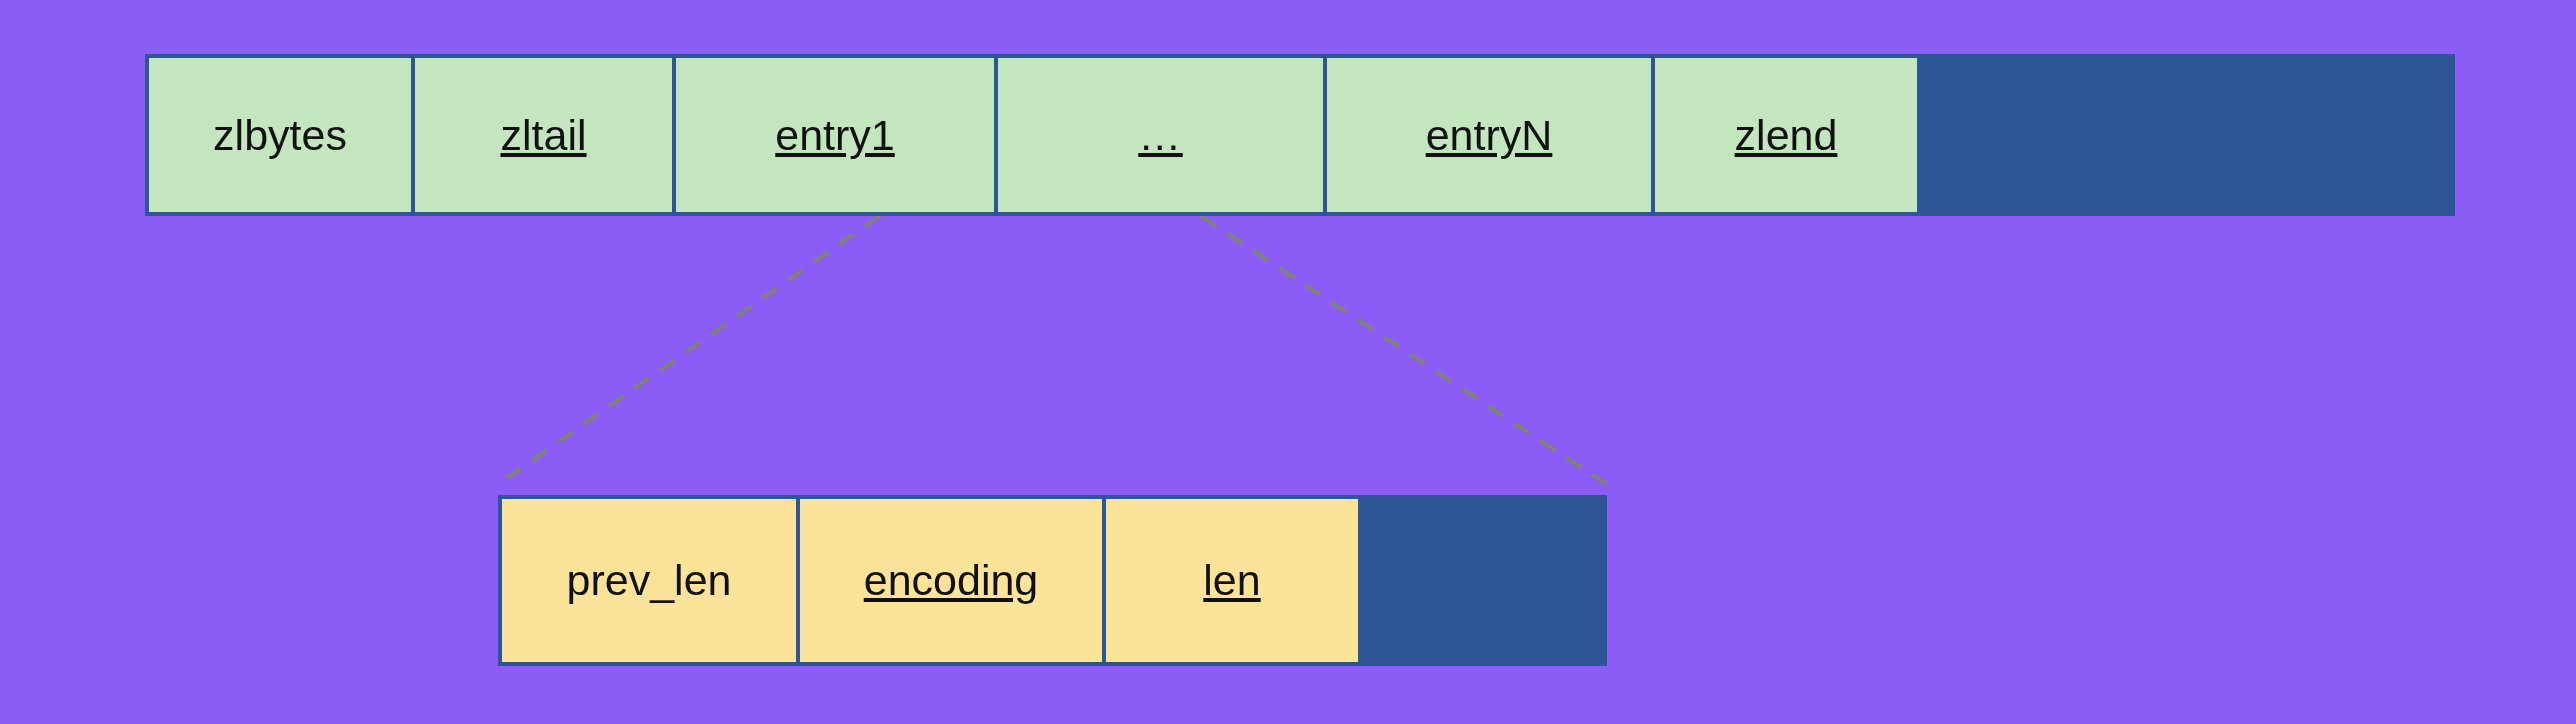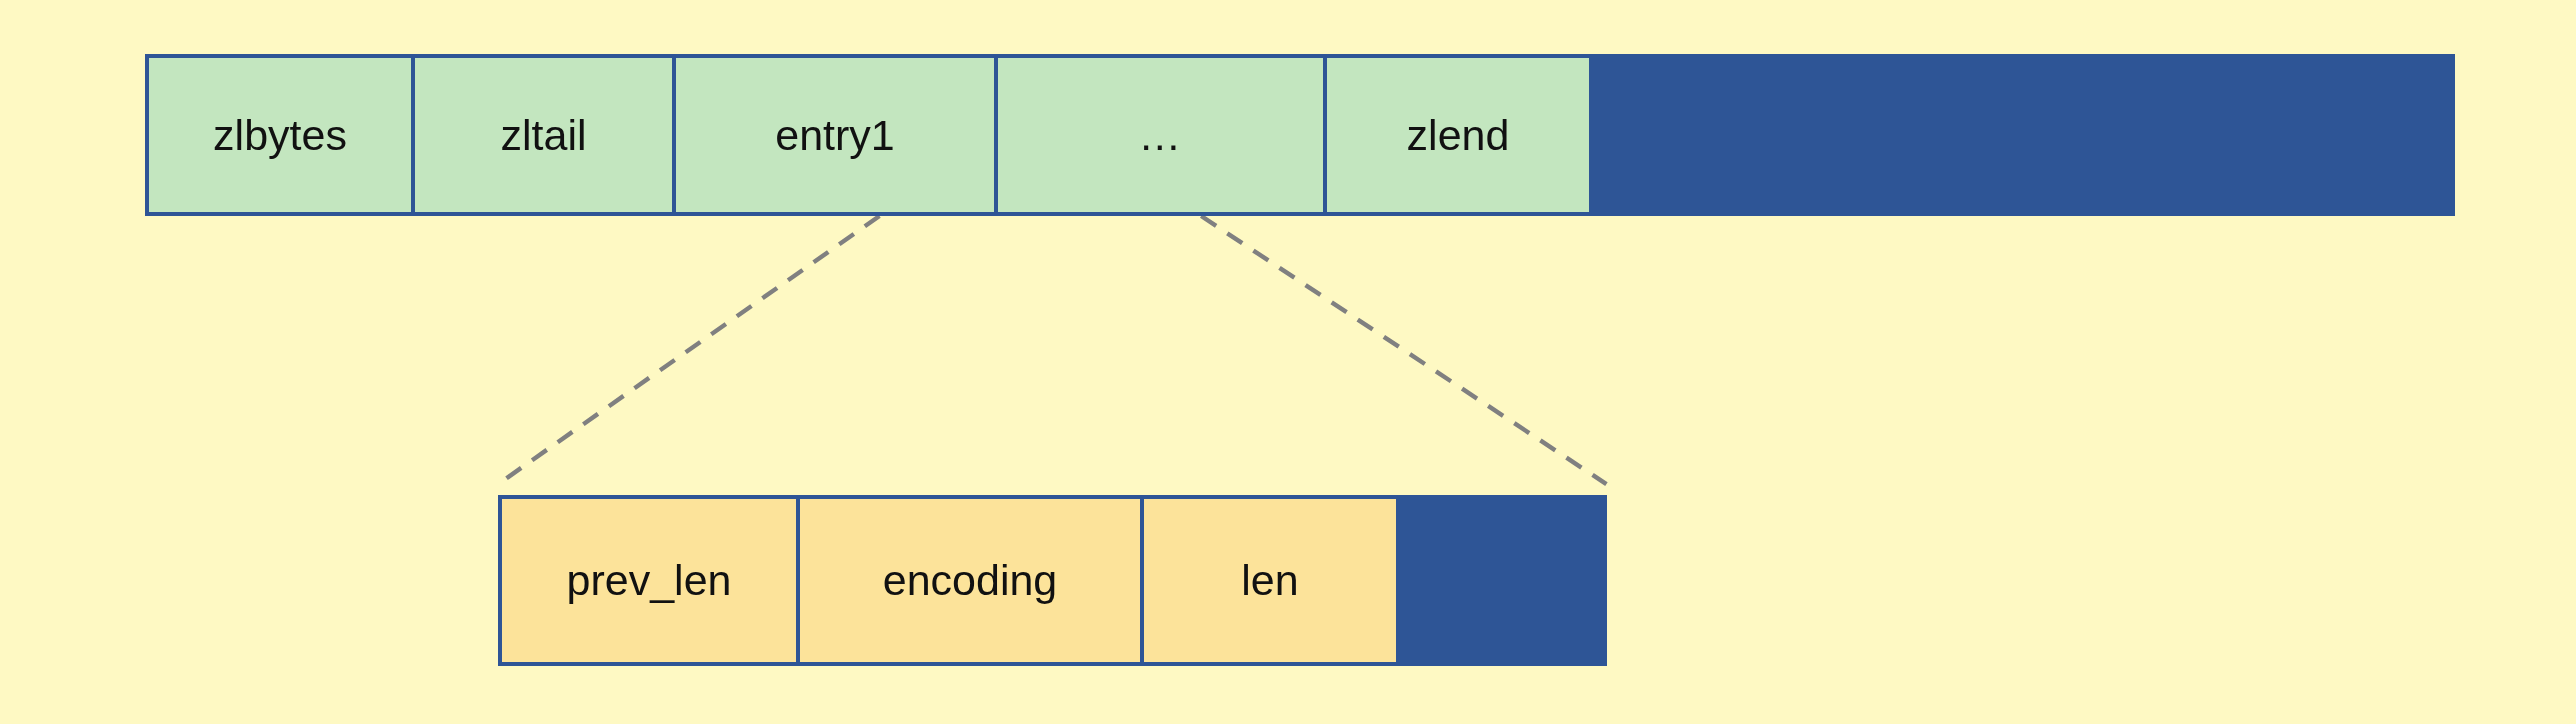--- a/index.html
+++ b/index.html
@@ -10,21 +10,21 @@
     width: 2576px;
     height: 724px;
     background: #faf8ec;
     font-family: "Liberation Sans", sans-serif;
     overflow: hidden;
   }
   #canvas {
     position: relative;
     width: 2576px;
     height: 724px;
-    background: #fef9c3;
+    background: #8b5cf6;
   }
 
   
   #connectors {
     position: absolute;
     left: 0;
     top: 0;
     width: 2576px;
     height: 724px;
     pointer-events: none;
@@ -58,20 +58,21 @@
     align-items: center;
     justify-content: center;
     font-size: 43px;
     color: #111111;
     letter-spacing: 0px;
     white-space: nowrap;
     overflow: hidden;
   }
   .cell + .cell {
     border-left: 4.5px solid #2e5596;
+    text-decoration: underline;
   }
   #ziplist-row .cell {
     background: #c3e6bf;
   }
   #entry-row .cell {
     background: #fce39a;
   }
   .cell-label {
     line-height: 1;
     pointer-events: none;
@@ -97,30 +98,33 @@
     </div>
     <div class="cell" style="width:261px">
       <span class="cell-label">zltail</span>
     </div>
     <div class="cell" style="width:322px">
       <span class="cell-label">entry1</span>
     </div>
     <div class="cell" style="width:329px">
       <span class="cell-label ellipsis-label">…</span>
     </div>
+    <div class="cell" style="width:328px">
+      <span class="cell-label">entryN</span>
+    </div>
     <div class="cell" style="width:266px">
       <span class="cell-label">zlend</span>
     </div>
   </div>
 
   <div class="row" id="entry-row">
     <div class="cell" style="width:294px">
       <span class="cell-label">prev_len</span>
     </div>
-    <div class="cell" style="width:344px">
+    <div class="cell" style="width:306px">
       <span class="cell-label">encoding</span>
     </div>
     <div class="cell" style="width:256px">
       <span class="cell-label">len</span>
     </div>
   </div>
 
 </div>
 
 

